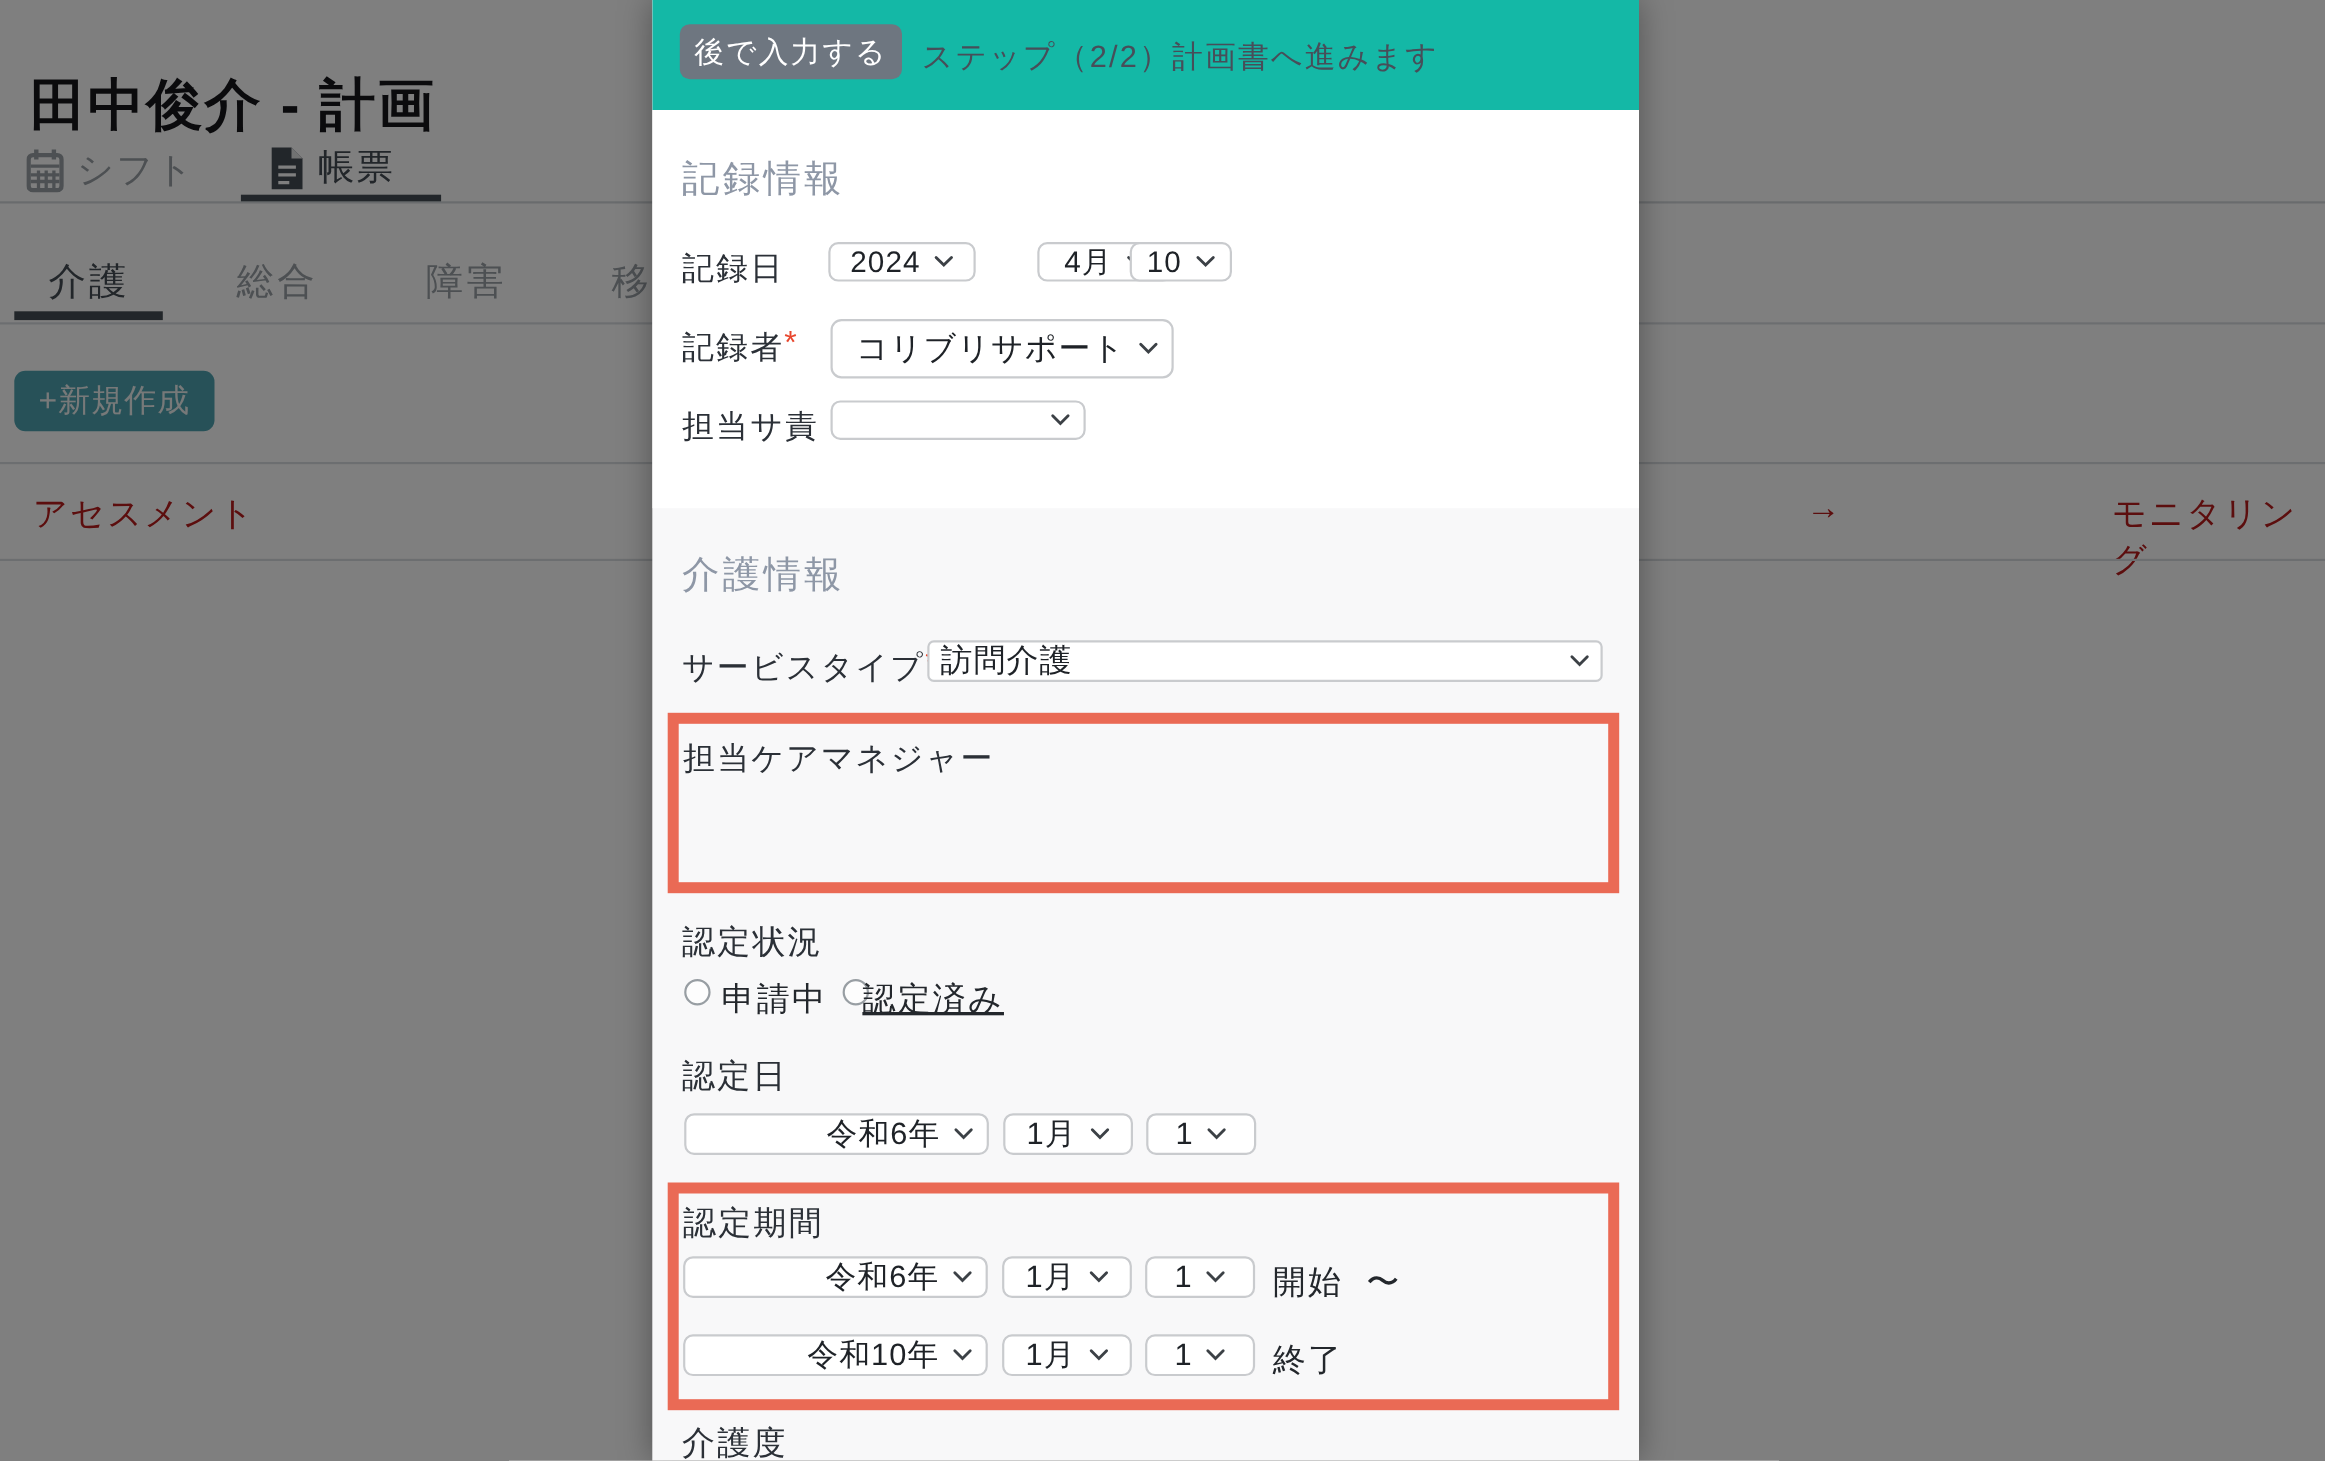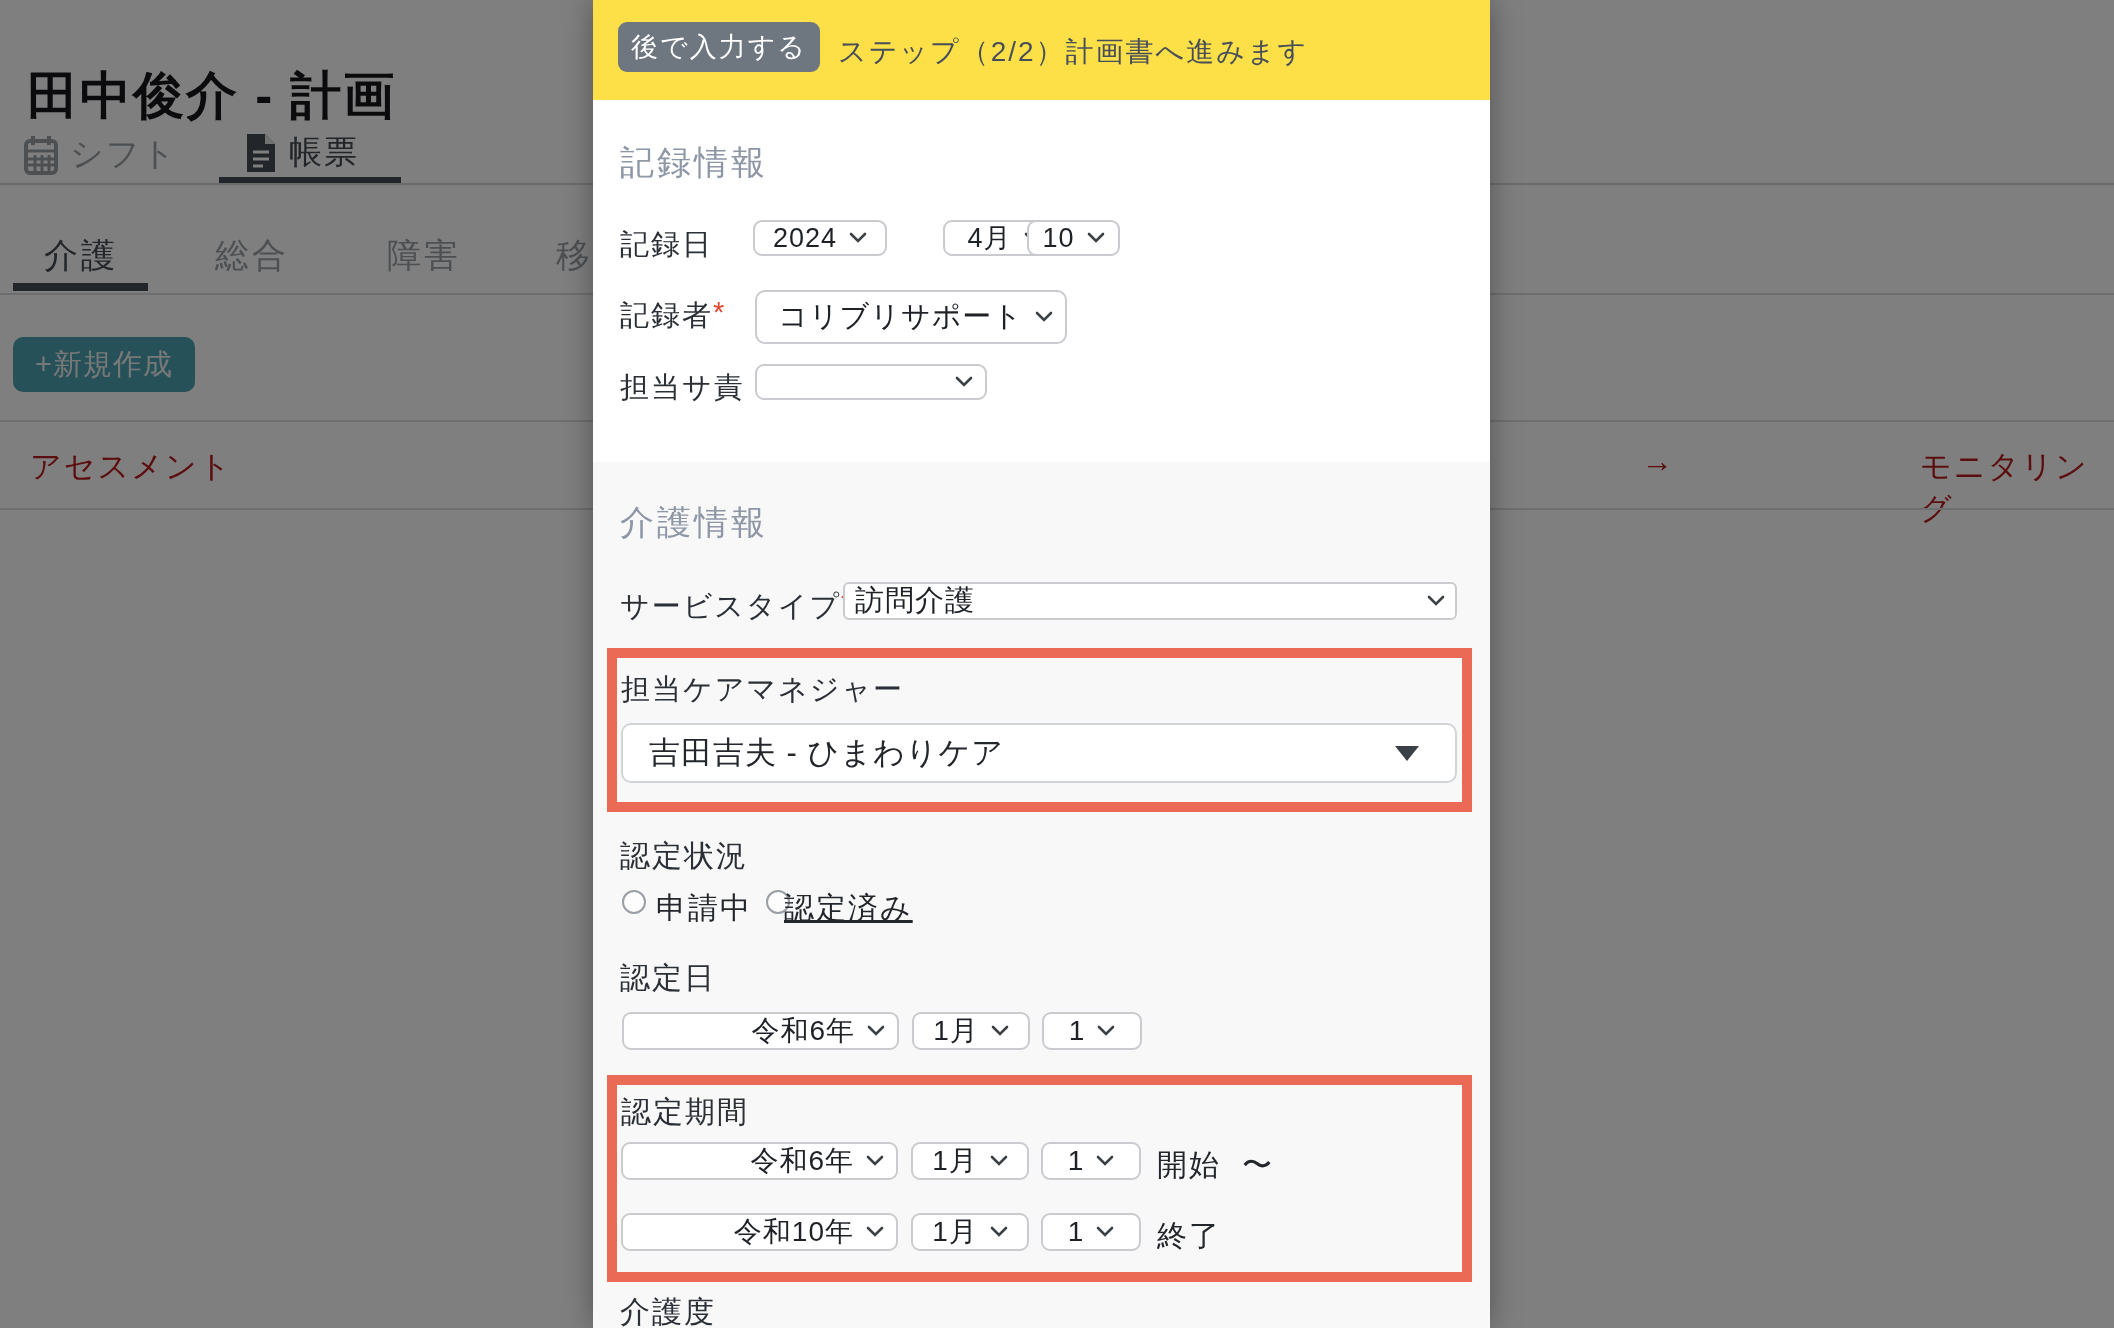--- a/index.html
+++ b/index.html
@@ -34,21 +34,21 @@
   
   .dim-overlay { inset:0; background:rgba(0,0,0,0.5); z-index:5; }
 
   
   .modal {
     left:593px; top:0; width:897px; height:1328px;
     background:#f8f8f9; z-index:10;
     box-shadow:0 0 28px rgba(0,0,0,0.35);
     overflow:hidden;
   }
-  .modal-header { position:absolute; left:0; top:0; width:100%; height:100px; background:#fde047;padding-left:40px; }
+  .modal-header { position:absolute; left:0; top:0; width:100%; height:100px; background:#14b8a6;padding-left:40px; }
   .later-btn {
     position:absolute; left:25px; top:22px; width:202px; height:50px;
     background:#6e7680; color:#ffffff; border:none; border-radius:9px;
     font-size:27px; letter-spacing:2px; font-family:inherit;
     display:flex; align-items:center; justify-content:center; cursor:pointer;
   }
   .step-text { position:absolute; left:245px; top:33px; font-size:28px; letter-spacing:2px; color:#474e59; }
   .section-white { position:absolute; left:0; top:100px; width:100%; height:362px; background:#ffffff; }
   .section-heading { font-size:34px; letter-spacing:3px; color:#8e97a6; }
   .field-label { font-size:29px; letter-spacing:2px; color:#2b3037; }
@@ -200,24 +200,20 @@
     <span>訪問介護</span>
     <span class="chev">
         <svg width="18" height="12" viewBox="0 0 18 12">
           <path d="M2 2 L9 9 L16 2" fill="none" stroke="#3c4146" stroke-width="2.6" stroke-linecap="round"></path>
         </svg>
       </span>
   </div>
 
   <div class="hl-box" style="left:14px; top:648px; width:865px; height:164px;">
     <div class="abs field-label" style="left:4px; top:12px;">担当ケアマネジャー</div>
-    <div class="dropdown" style="left:4px; top:65px; width:836px; height:60px;">
-      <span>吉田吉夫 - ひまわりケア</span>
-      <span class="caret"></span>
-    </div>
   </div>
 
   <div class="abs field-label" style="left:27px; top:836px; font-size:30px;">認定状況</div>
   <div class="radio" style="left:29px; top:890px;"></div>
   <div class="radio-label" style="left:63px; top:888px;">申請中</div>
   <div class="radio" style="left:173px; top:890px;"></div>
   <div class="radio-label" style="left:191px; top:888px;text-decoration:underline;">認定済み</div>
 
   <div class="abs field-label" style="left:27px; top:958px; font-size:30px;">認定日</div>
   <div class="sel right" style="left:29px; top:1012px; width:277px; height:38px; font-size:28px;">

